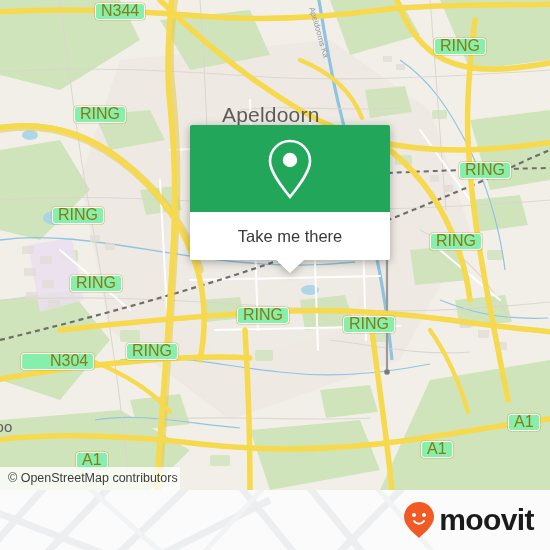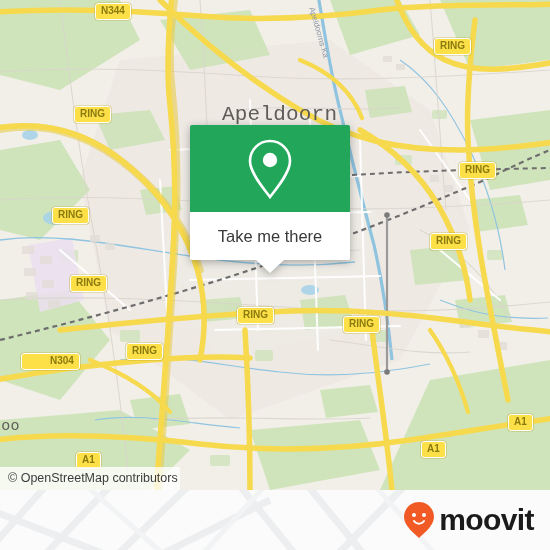--- a/index.html
+++ b/index.html
@@ -6,38 +6,38 @@
   body{width:550px;height:550px;overflow:hidden;
        font-family:"Liberation Sans","DejaVu Sans",sans-serif;}
   #app{position:relative;width:550px;height:550px;overflow:hidden;background:#fff;}
 
   
   #map-area{position:absolute;left:0;top:0;width:550px;height:490px;overflow:hidden;
             background:#f2efe9;}
   #map-svg{position:absolute;left:0;top:0;width:550px;height:490px;display:block;}
 
   .map-label-city{position:absolute;font-size:21px;color:#5d5c58;letter-spacing:.2px;
-      white-space:nowrap;font-family:Liberation Mono, monospace;}
+      white-space:nowrap;font-family:Liberation Sans, sans-serif;}
   .map-label-water{position:absolute;font-size:8px;color:#8d99a8;white-space:nowrap;
       font-family:"Liberation Sans","DejaVu Sans",sans-serif;}
 
   
-  .shield{position:absolute;background:#fde047;border:1.6px solid #ffffff;
-      border-radius:3px;color:#8a7a10;font-size:10px;font-weight:bold;
+  .shield{position:absolute;background:#86efac;border:1.6px solid #ffffff;
+      border-radius:3px;color:#8a7a10;font-size:16px;font-weight:normal;
       padding:1px 5px 2px 5px;line-height:12px;white-space:nowrap;
       box-shadow:0 0 0 .6px rgba(180,160,30,.55);
       font-family:"Liberation Sans","DejaVu Sans",sans-serif;}
 
   
   #attribution{position:absolute;left:0;bottom:0;background:rgba(255,255,255,.78);
       padding:4px 2px 5px 8px;font-size:12.5px;color:#3c3c3c;
       font-family:"Liberation Sans","DejaVu Sans",sans-serif;white-space:nowrap;}
 
   
-  #popup{position:absolute;left:190px;top:125px;width:160px;
+  #popup{position:absolute;left:190px;top:125px;width:200px;
       filter:drop-shadow(0 2px 4px rgba(0,0,0,.30));}
   #popup-head{height:87px;background:#22a75a;border-radius:2px 2px 0 0;
       display:flex;align-items:center;justify-content:center;}
   #popup-foot{height:48px;background:#ffffff;border-radius:0 0 2px 2px;
       display:flex;align-items:center;justify-content:center;}
   #popup-foot span{font-size:16.5px;color:#3a3a3a;
       font-family:"Liberation Sans","DejaVu Sans",sans-serif;}
   #popup-tail{width:0;height:0;margin:0 auto;border-left:14px solid transparent;
       border-right:14px solid transparent;border-top:13px solid #ffffff;}
 

